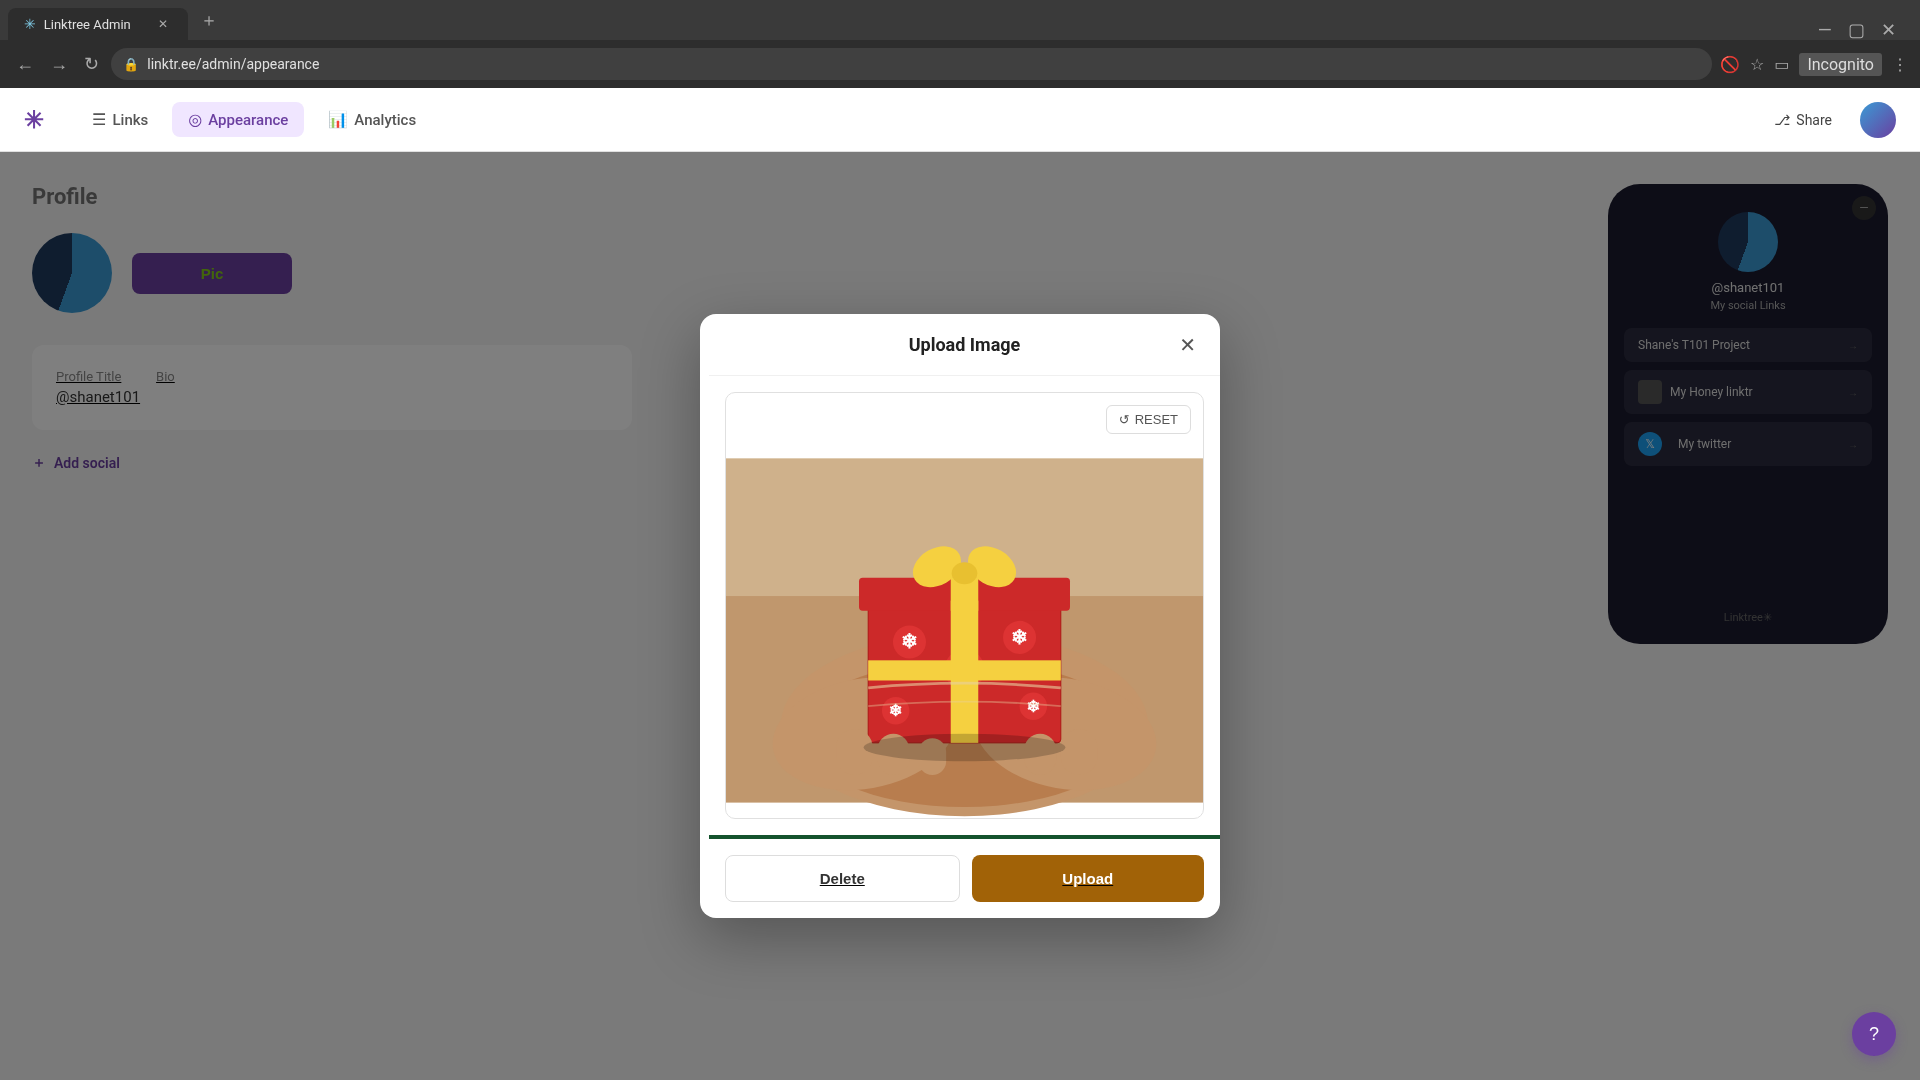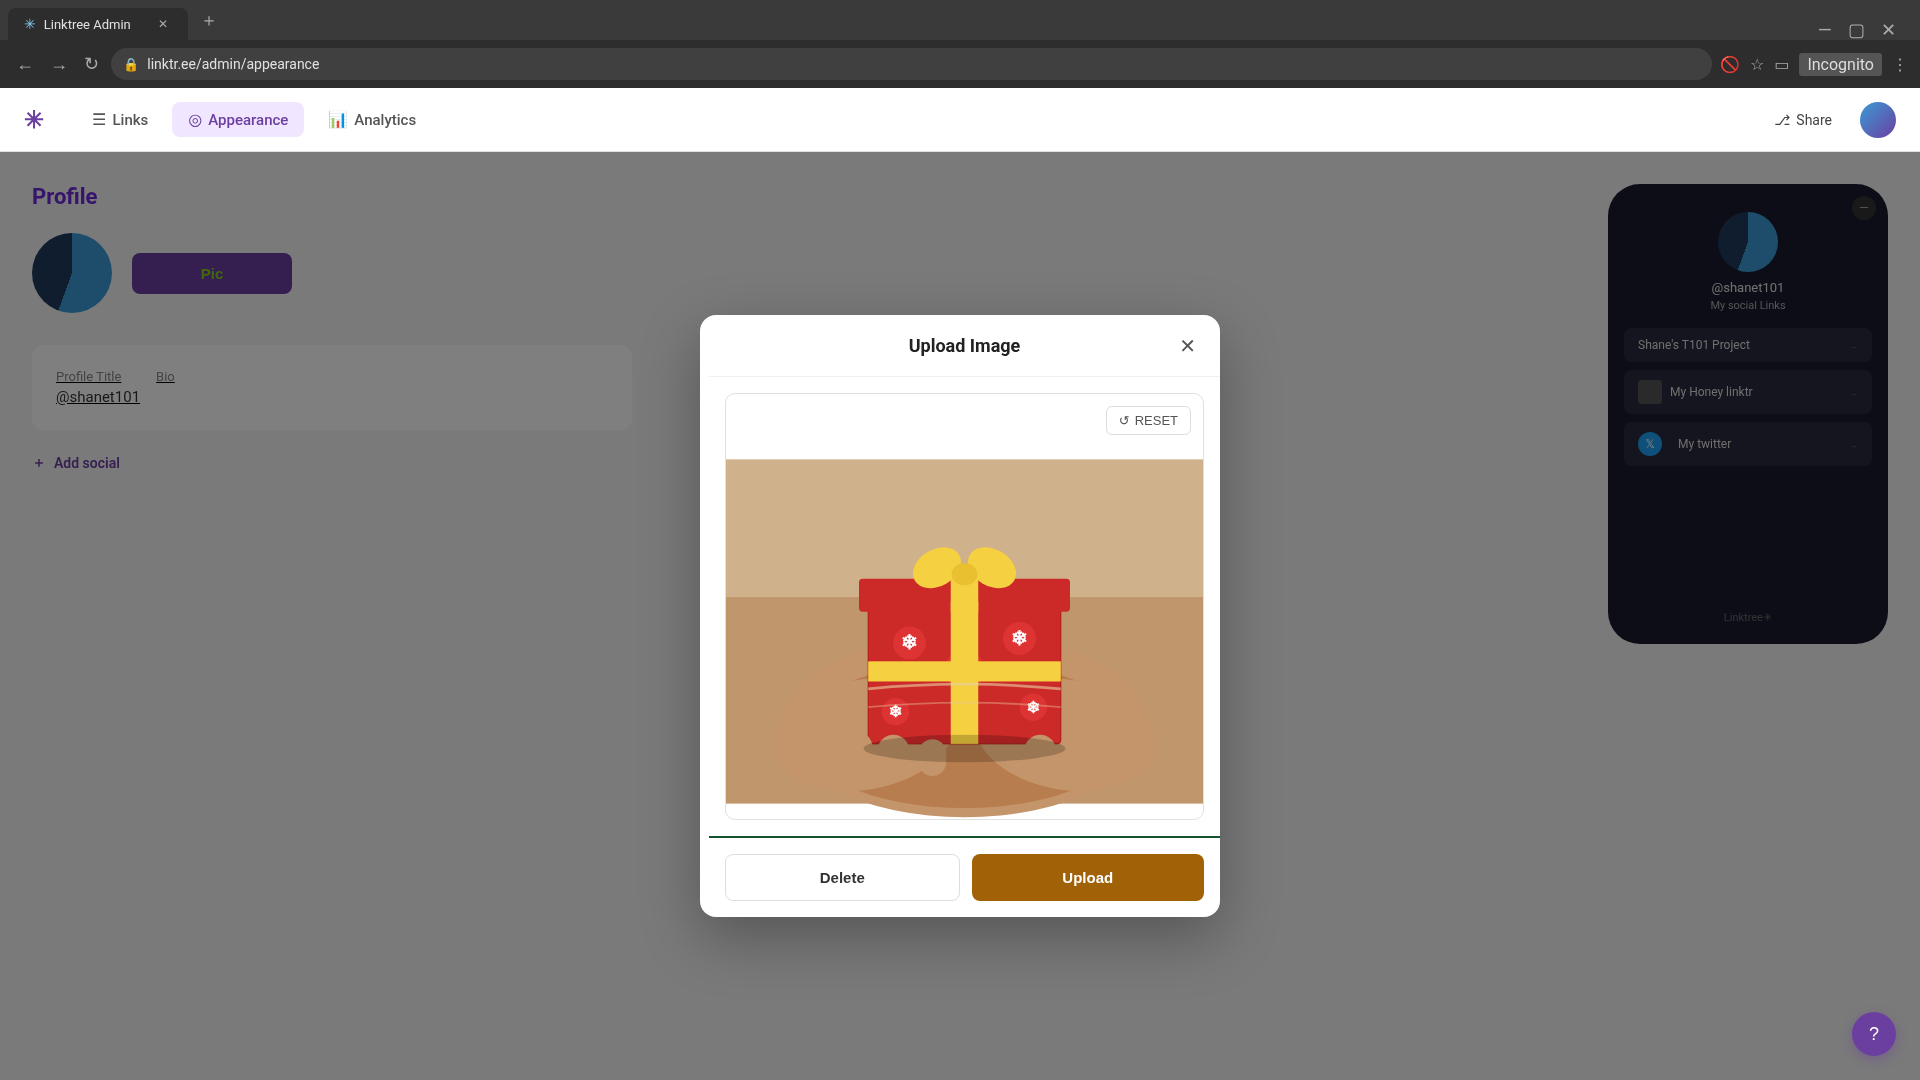--- a/index.html
+++ b/index.html
@@ -211,21 +211,21 @@
     }
 
     
     .profile-panel {
       flex: 1;
       max-width: 600px;
     }
     .profile-title {
       font-size: 22px;
       font-weight: 700;
-      color: #6d28d9;
+      color: #737373;
       margin-bottom: 24px;
     }
     .profile-pic-section {
       display: flex;
       align-items: center;
       gap: 20px;
       margin-bottom: 32px;
     }
     .profile-avatar {
       width: 80px;
@@ -460,21 +460,22 @@
       height: 375px;
       position: absolute;
       top: 0;
       left: 0;
     }
 
     .modal-footer {
       display: flex;
       gap: 12px;
       padding: 16px;
-      border-top: 2px solid #14532d;
+      border-top: 4px solid #14532d;
+      text-decoration: underline;
     }
     .delete-btn {
       flex: 1;
       background: #fff;
       border: 1px solid #ddd;
       border-radius: 8px;
       padding: 14px;
       font-size: 15px;
       font-weight: 600;
       color: #333;

